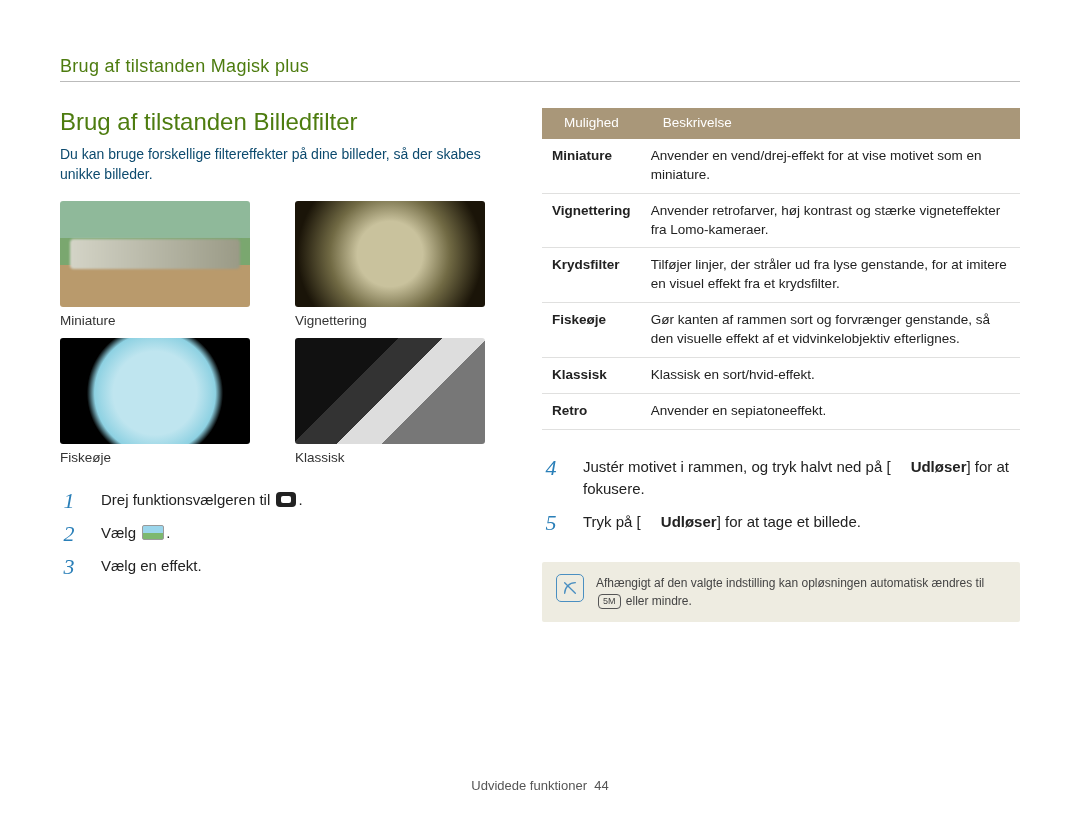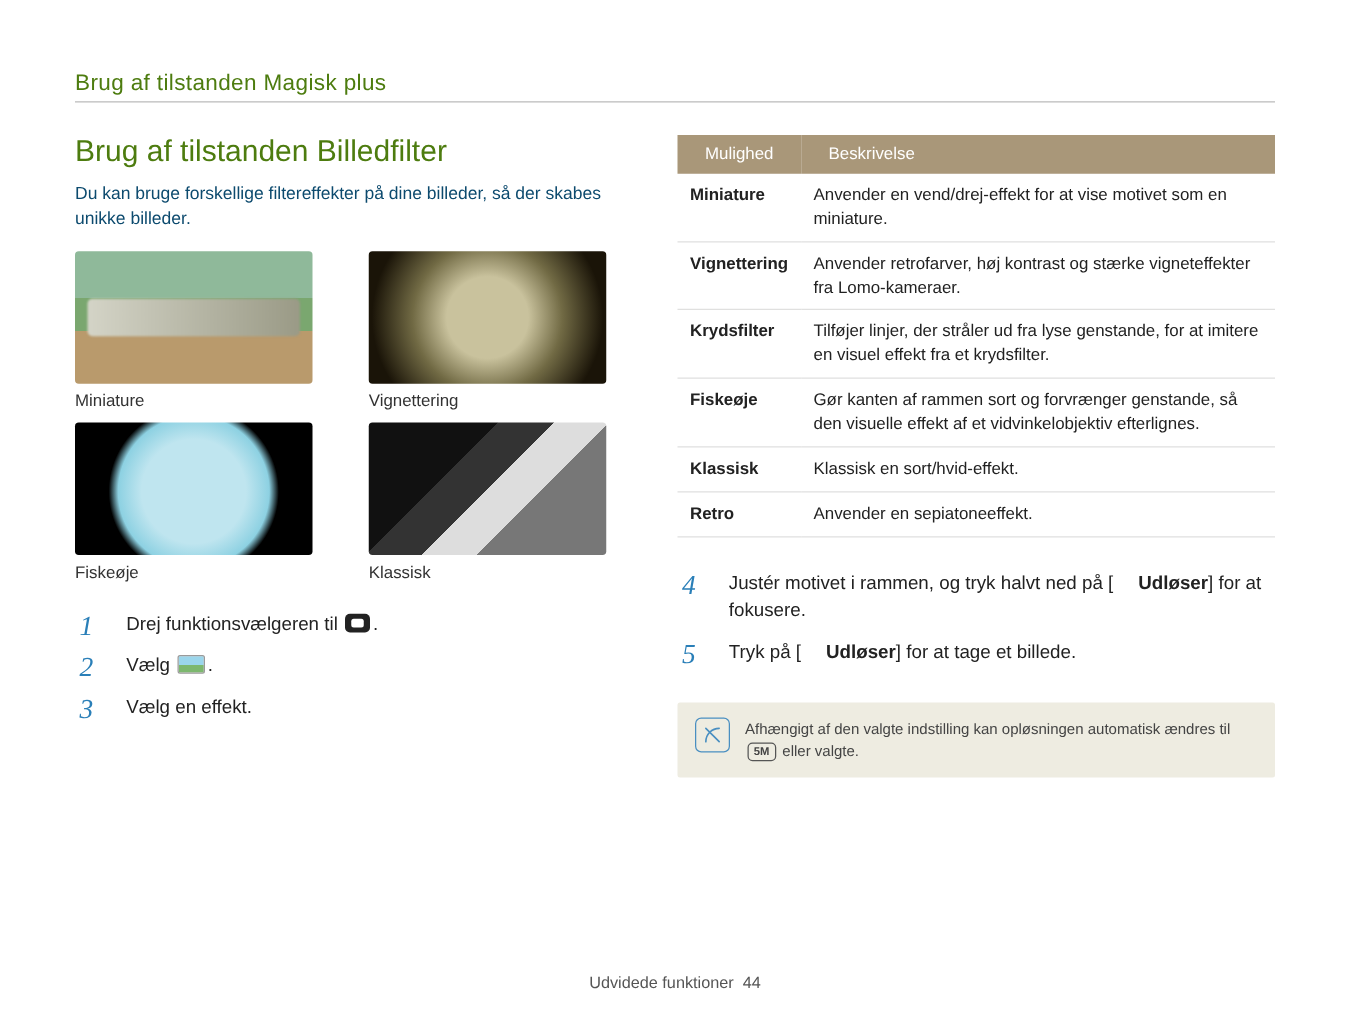--- a/index.html
+++ b/index.html
@@ -141,21 +141,21 @@
     flex-shrink:0;
   }
   .note-icon svg{width:16px;height:16px;fill:none;stroke:#4a8fc1;stroke-width:2;}
   .note-text { font-size: 12px; line-height:1.5; color:#444; }
   .badge-5m {
     display:inline-block;
     padding: 0 4px;
     border:1.3px solid #555;
     border-radius:4px;
     font-size:9px;
-    font-weight:700;
+    font-weight:400;
     color:#444;
     vertical-align:middle;
     margin: 0 2px;
   }
 
   .footer {
     position:absolute;
     bottom: 22px;
     left:0; right:0;
     text-align:center;
@@ -267,21 +267,21 @@
 
     <div style="height:18px"></div>
 
     <div class="note">
       <div class="note-icon">
         <svg viewBox="0 0 24 24">
             <path d="M4 4 L20 20 M4 20 A16 16 0 0 1 20 4" stroke-linecap="round"></path>
           </svg>
       </div>
       <div class="note-text">
-        <span>Afhængigt af den valgte indstilling kan opløsningen automatisk ændres til </span><span class="badge-5m">5M</span><span> eller valgte.</span>
+        <span>Afhængigt af den valgte indstilling kan opløsningen automatisk ændres til </span><span class="badge-5m">5M</span><span> eller mindre.</span>
       </div>
     </div>
   </div>
 </div>
 
 <div class="footer">
   <span>Udvidede funktioner</span>&nbsp;&nbsp;<span>44</span>
 </div>
 
 </body></html>

